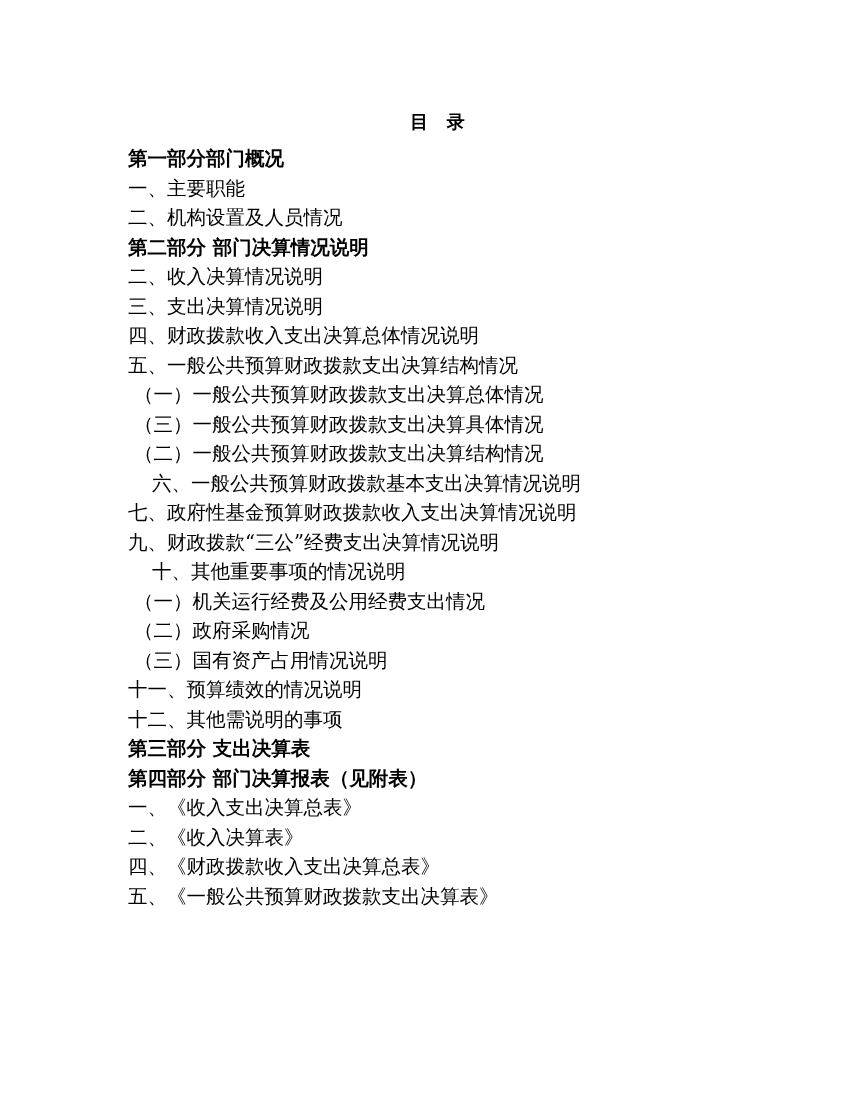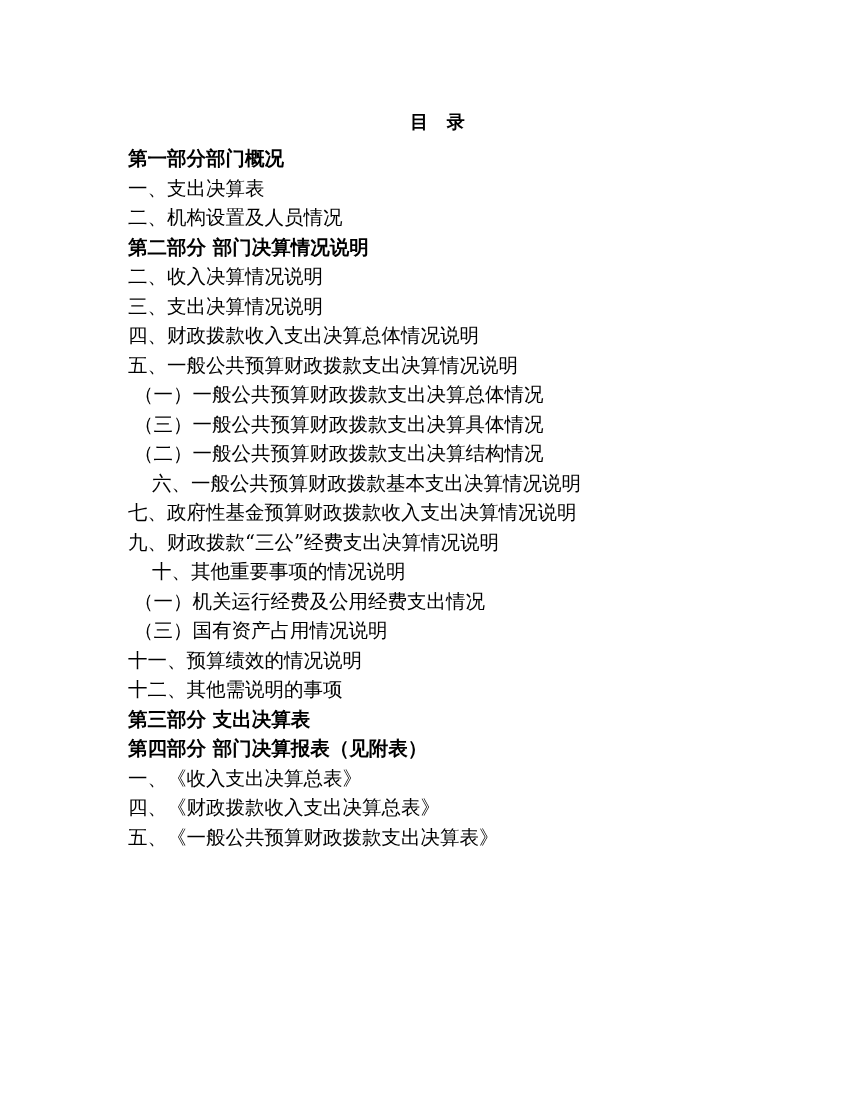--- a/index.html
+++ b/index.html
@@ -54,37 +54,39 @@
     padding-left: 24px;
   }
 </style>
 </head>
 <body>
 
 <div class="page">
   <h1 class="doc-title">目  录</h1>
   <ul class="toc" id="toc-list">
       <li class="toc-line bold">第一部分部门概况</li>
-      <li class="toc-line">一、支出决算表</li>
+      <li class="toc-line">一、主要职能</li>
       <li class="toc-line">二、机构设置及人员情况</li>
       <li class="toc-line bold">第二部分 部门决算情况说明</li>
       <li class="toc-line">二、收入决算情况说明</li>
       <li class="toc-line">三、支出决算情况说明</li>
       <li class="toc-line">四、财政拨款收入支出决算总体情况说明</li>
-      <li class="toc-line">五、一般公共预算财政拨款支出决算情况说明</li>
+      <li class="toc-line">五、一般公共预算财政拨款支出决算结构情况</li>
       <li class="toc-line indent1">（一）一般公共预算财政拨款支出决算总体情况</li>
       <li class="toc-line indent1">（三）一般公共预算财政拨款支出决算具体情况</li>
       <li class="toc-line indent1">（二）一般公共预算财政拨款支出决算结构情况</li>
       <li class="toc-line indent2">六、一般公共预算财政拨款基本支出决算情况说明</li>
       <li class="toc-line">七、政府性基金预算财政拨款收入支出决算情况说明</li>
       <li class="toc-line">九、财政拨款“三公”经费支出决算情况说明</li>
       <li class="toc-line indent2">十、其他重要事项的情况说明</li>
       <li class="toc-line indent1">（一）机关运行经费及公用经费支出情况</li>
+      <li class="toc-line indent1">（二）政府采购情况</li>
       <li class="toc-line indent1">（三）国有资产占用情况说明</li>
       <li class="toc-line">十一、预算绩效的情况说明</li>
       <li class="toc-line">十二、其他需说明的事项</li>
       <li class="toc-line bold">第三部分 支出决算表</li>
       <li class="toc-line bold">第四部分 部门决算报表（见附表）</li>
       <li class="toc-line">一、《收入支出决算总表》</li>
+      <li class="toc-line">二、《收入决算表》</li>
       <li class="toc-line">四、《财政拨款收入支出决算总表》</li>
       <li class="toc-line">五、《一般公共预算财政拨款支出决算表》</li>
     </ul>
 </div>
 
 </body></html>

